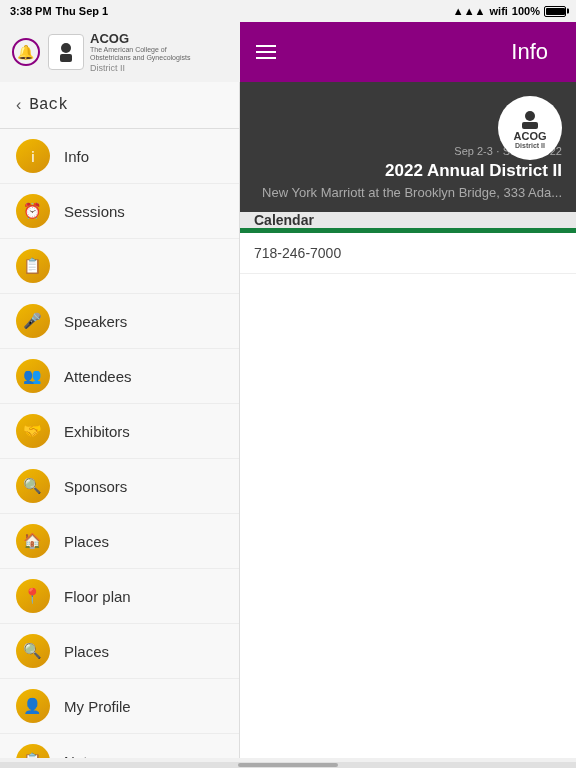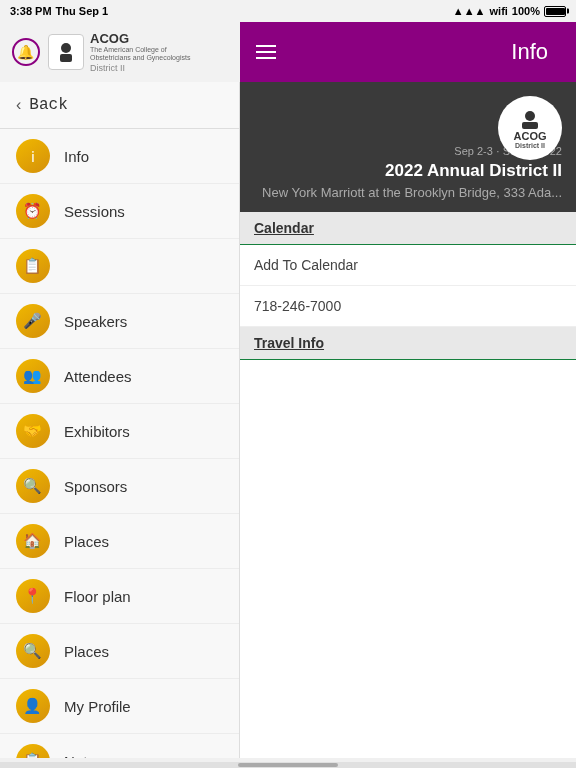--- a/index.html
+++ b/index.html
@@ -198,26 +198,25 @@
     }
     .acog-badge-title { font-size: 11px; font-weight: 700; color: #333; }
     .acog-badge-sub { font-size: 7px; color: #555; }
     .event-date { color: #aaa; font-size: 11px; text-align: right; margin-bottom: 4px; }
     .event-name { color: #fff; font-size: 17px; font-weight: 600; text-align: right; margin-bottom: 4px; }
     .event-location { color: #aaa; font-size: 13px; text-align: right; }
 
     
     .info-section-header {
       background: #e8e8e8;
-      padding: 8px 14px;
+      padding: 0 14px;
       font-size: 14px;
       font-weight: 600;
       color: #333;
-      border-bottom: 1px solid #15803d;
-      text-decoration: underline;
+      border-bottom: 5px solid #15803d;
     }
     .info-section-item {
       padding: 12px 14px;
       font-size: 14px;
       color: #444;
       border-bottom: 1px solid #eee;
       cursor: pointer;
     }
 
     
@@ -348,23 +347,21 @@
           <div class="acog-badge-title">ACOG</div>
           <div class="acog-badge-sub">District II</div>
         </div>
         <div class="event-date">Sep 2-3 · Sep 2, 2022</div>
         <div class="event-name">2022 Annual District II</div>
         <div class="event-location">New York Marriott at the Brooklyn Bridge, 333 Ada...</div>
       </div>
 
       <div id="info-sections">
           <div class="info-section-header">Calendar</div>
-          <div class="info-section-item">Add To Calendar</div>
           <div class="info-section-item">718-246-7000</div>
-          <div class="info-section-header">Travel Info</div>
         </div>
 
     </div>
   </div>
 
   <div class="scroll-indicator">
     <div class="scroll-bar"></div>
   </div>
 </div>
 

